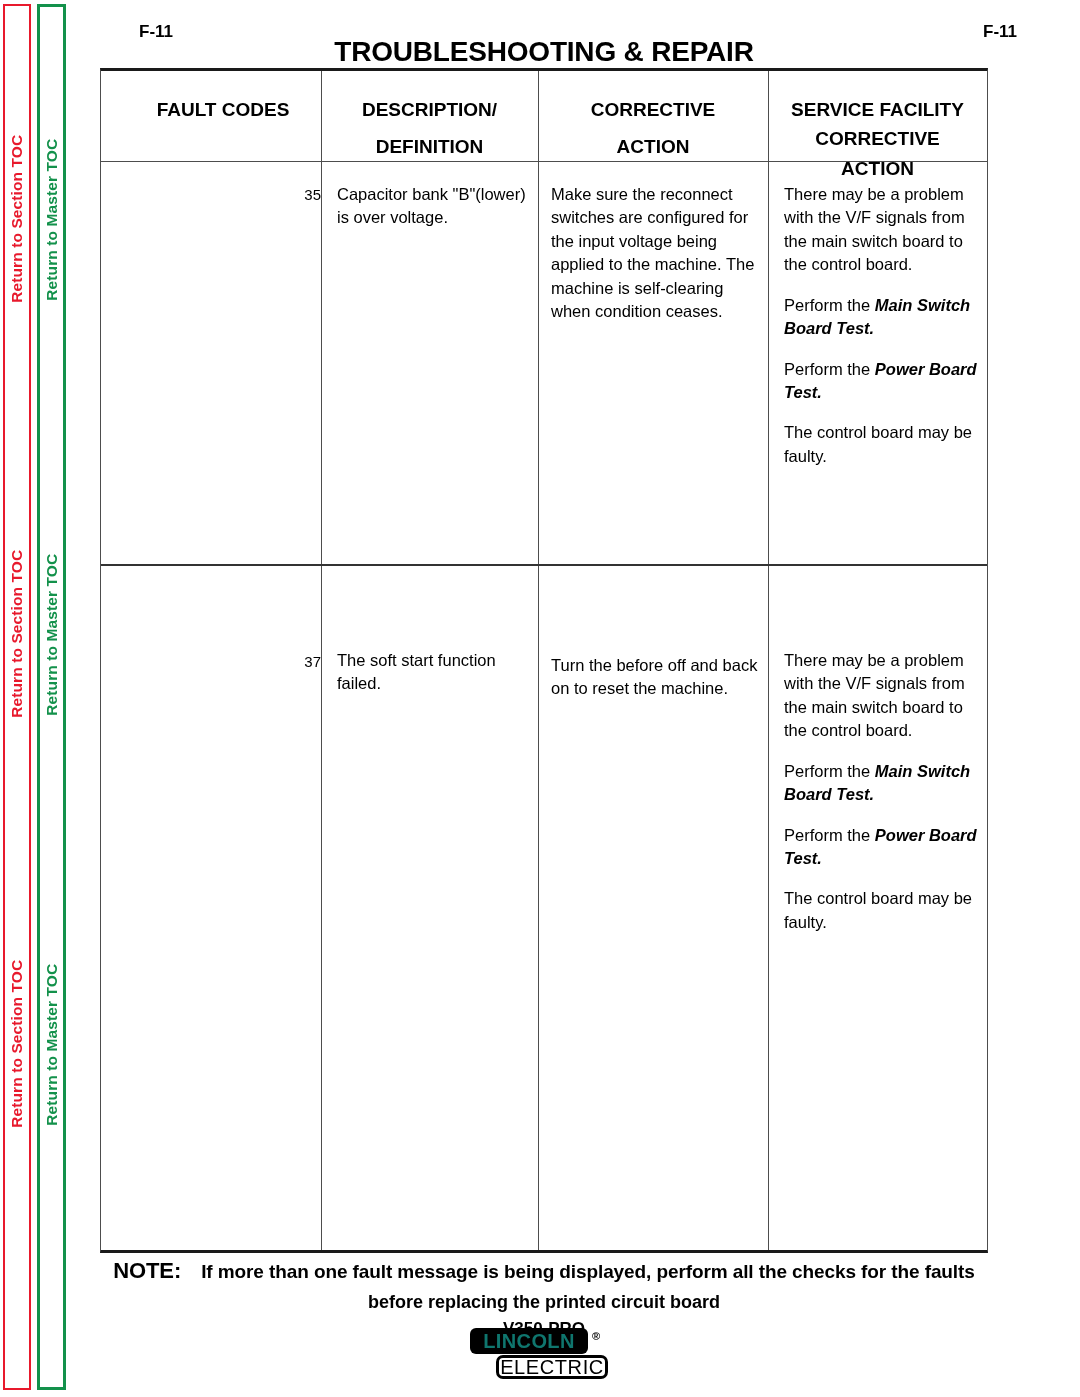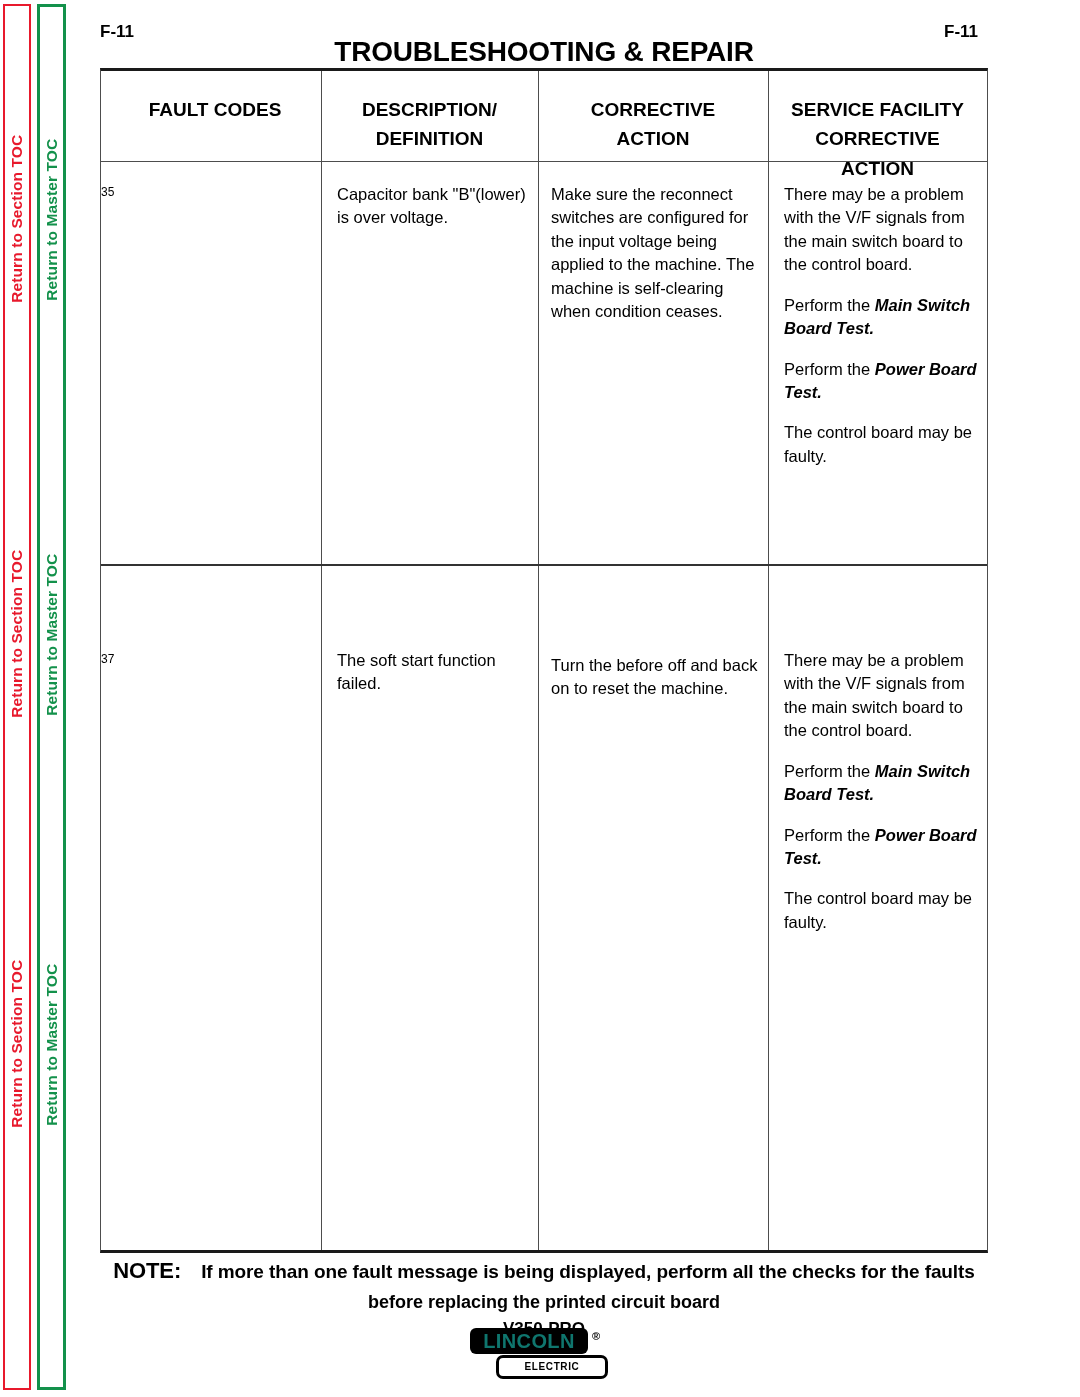--- a/index.html
+++ b/index.html
@@ -62,20 +62,21 @@
   .pos-1 { top: 205px; }
   .pos-2 { top: 620px; }
   .pos-3 { top: 1030px; }
 
   
   .page-num {
     position: absolute;
     font-size: 17px;
     font-weight: bold;
     top: 22px;
+    margin-left: 39px;
   }
   .page-num.left  { left: 100px; }
   .page-num.right { left: 944px; }
 
   #doc-title {
     position: absolute;
     top: 36px;
     left: 96px;
     width: 896px;
     text-align: center;
@@ -115,30 +116,30 @@
   .cell {
     position: absolute;
     box-sizing: border-box;
   }
   .head-cell {
     text-align: center;
     font-size: 19px;
     font-weight: bold;
     line-height: 1.55;
   }
-  .head-cell .line2 { display: block; margin-top: 0; }
+  .head-cell .line2 { display: block; margin-top: 8px; }
   .head-cell.tight .line2 { margin-top: 0; }
 
   .body-cell {
     font-size: 16.5px;
     line-height: 1.42;
   }
   .body-cell.code {
-    text-align: left;
-    font-size: 12px;
+    text-align: right;
+    font-size: 15px;
   }
   .para { margin: 0 0 17px 0; }
   .para:last-child { margin-bottom: 0; }
   .bi { font-weight: bold; font-style: italic; }
 
   
   #note-block {
     position: absolute;
     left: 96px;
     top: 1258px;
@@ -196,22 +197,22 @@
     position: absolute;
     left: 26px;
     top: 27px;
     width: 112px;
     height: 24px;
     background: #ffffff;
     border: 3px solid #000000;
     border-radius: 7px;
     box-sizing: border-box;
     color: #000000;
-    font-size: 10px;
-    font-weight: bold;
+    font-size: 20px;
+    font-weight: normal;
     letter-spacing: 0.6px;
     text-align: center;
     line-height: 18px;
   }
 </style>
 </head>
 <body>
 
 <div id="nav-strips">
 
@@ -235,21 +236,21 @@
 
 <div id="fault-table">
 
   <div class="tbl-vline" style="left:220px"></div>
   <div class="tbl-vline" style="left:437px"></div>
   <div class="tbl-vline" style="left:667px"></div>
 
   <div class="tbl-hline" style="top:90px"></div>
   <div class="tbl-hline thick" style="top:493px"></div>
 
-  <div class="cell head-cell" style="left:4px;   top:24px; width:220px;">
+  <div class="cell head-cell" style="left:12px;   top:24px; width:220px;">
     <span>FAULT CODES</span>
   </div>
 
   <div class="cell head-cell" style="left:220px; top:24px; width:217px;">
     <span>DESCRIPTION/</span>
     <span class="line2">DEFINITION</span>
   </div>
 
   <div class="cell head-cell" style="left:437px; top:24px; width:230px;">
     <span>CORRECTIVE</span>

